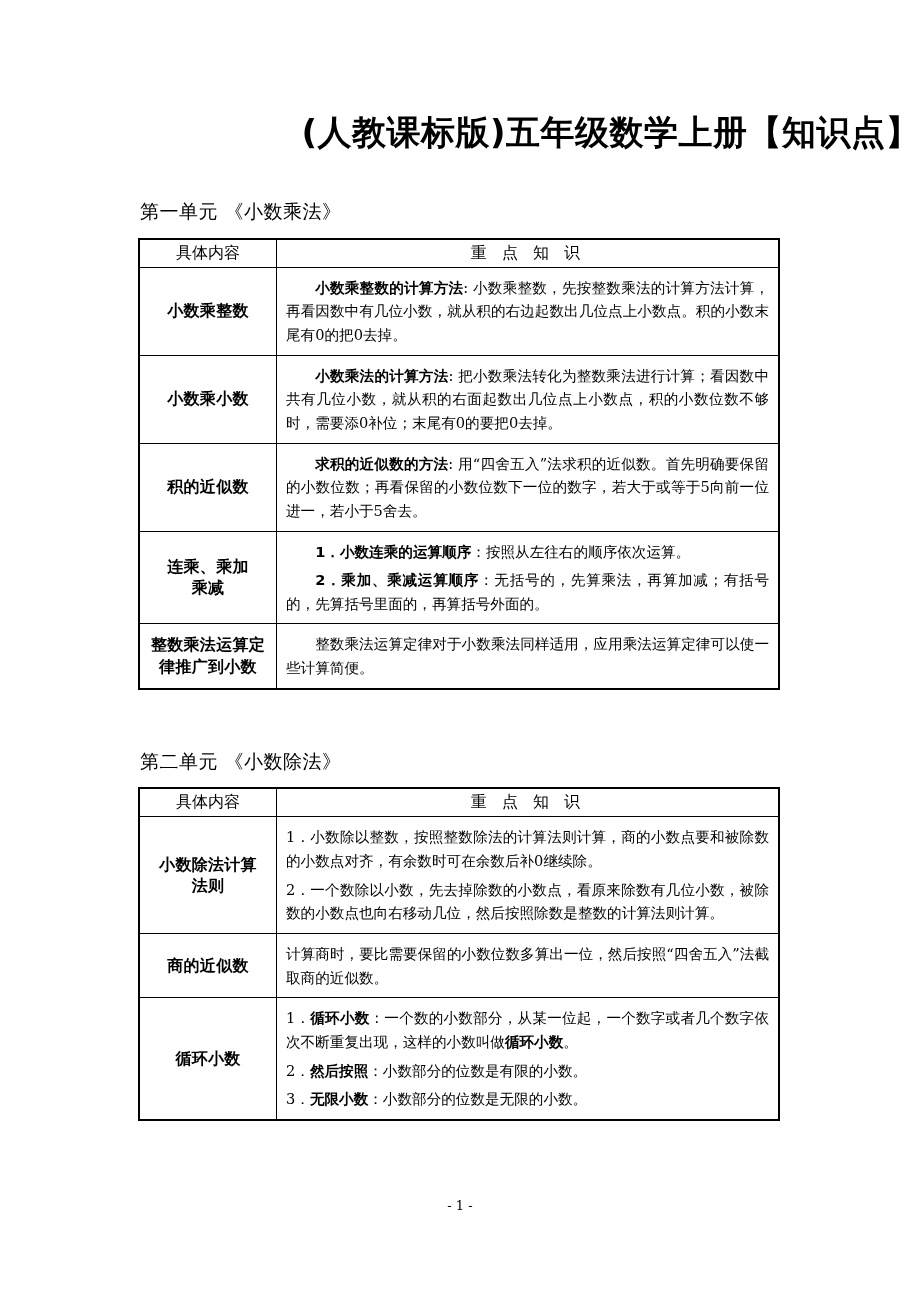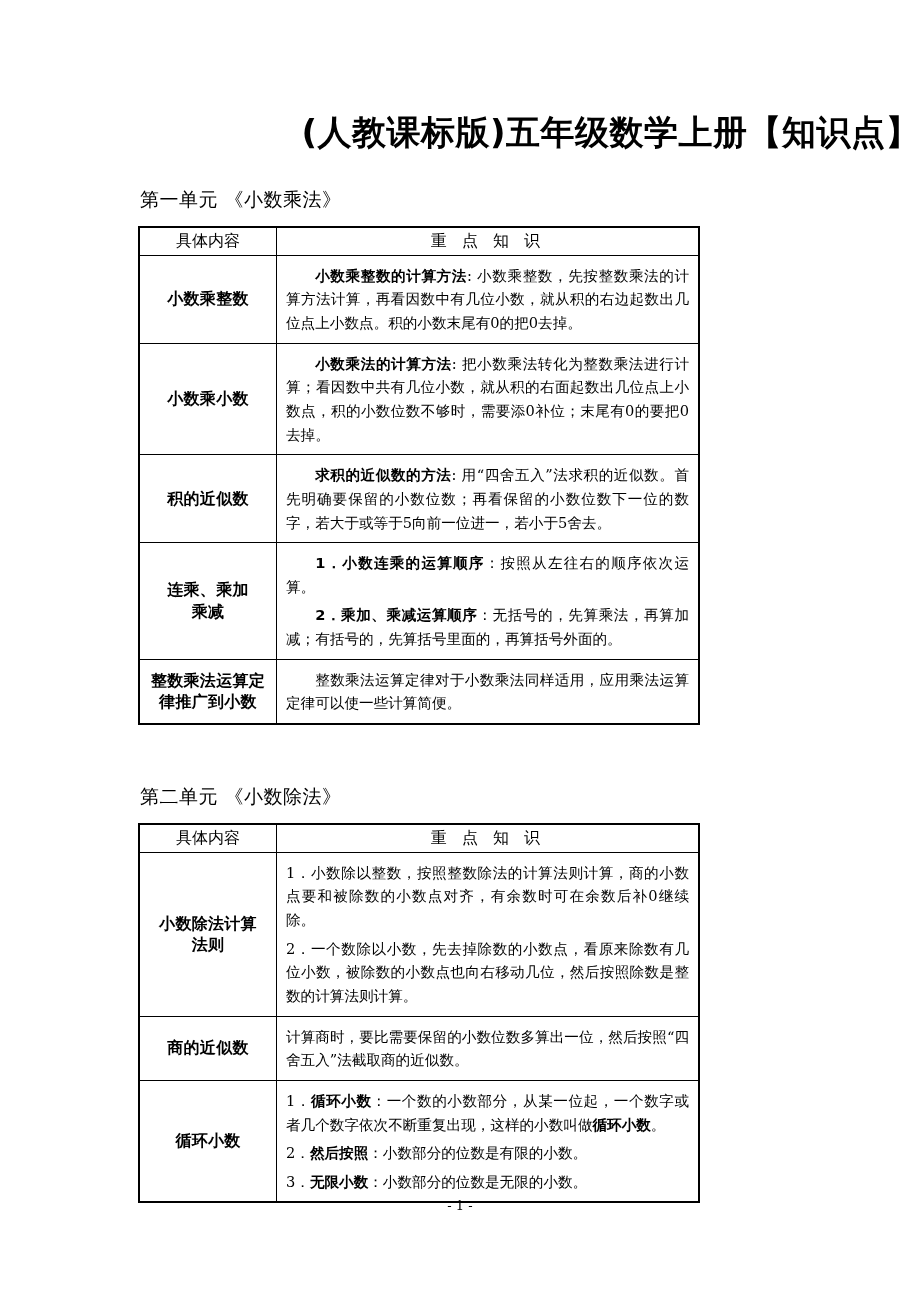--- a/index.html
+++ b/index.html
@@ -30,37 +30,37 @@
     text-align: right;
     font-family: "DejaVu Sans", "Liberation Sans", sans-serif;
     font-size: 34px;
     font-weight: bold;
     letter-spacing: 0.5px;
     line-height: 1.2;
   }
   .content {
     position: absolute;
     left: 138px;
-    top: 188px;
+    top: 200px;
     width: 642px;
   }
   .section-heading {
     font-family: "DejaVu Sans", "Liberation Sans", sans-serif;
     font-size: 19px;
     font-weight: normal;
     margin: 0 0 14px 2px;
     letter-spacing: 0.5px;
     line-height: 1.25;
   }
   .section-gap {
     height: 60px;
   }
   table.kb {
     border-collapse: collapse;
-    width: 562px;
+    width: 642px;
     table-layout: fixed;
     border: 2px solid #000;
   }
   table.kb td, table.kb th {
     border: 1px solid #000;
     vertical-align: middle;
     padding: 3px 4px;
   }
   table.kb .col-a { width: 128px; }
   table.kb .col-b { width: auto; }

